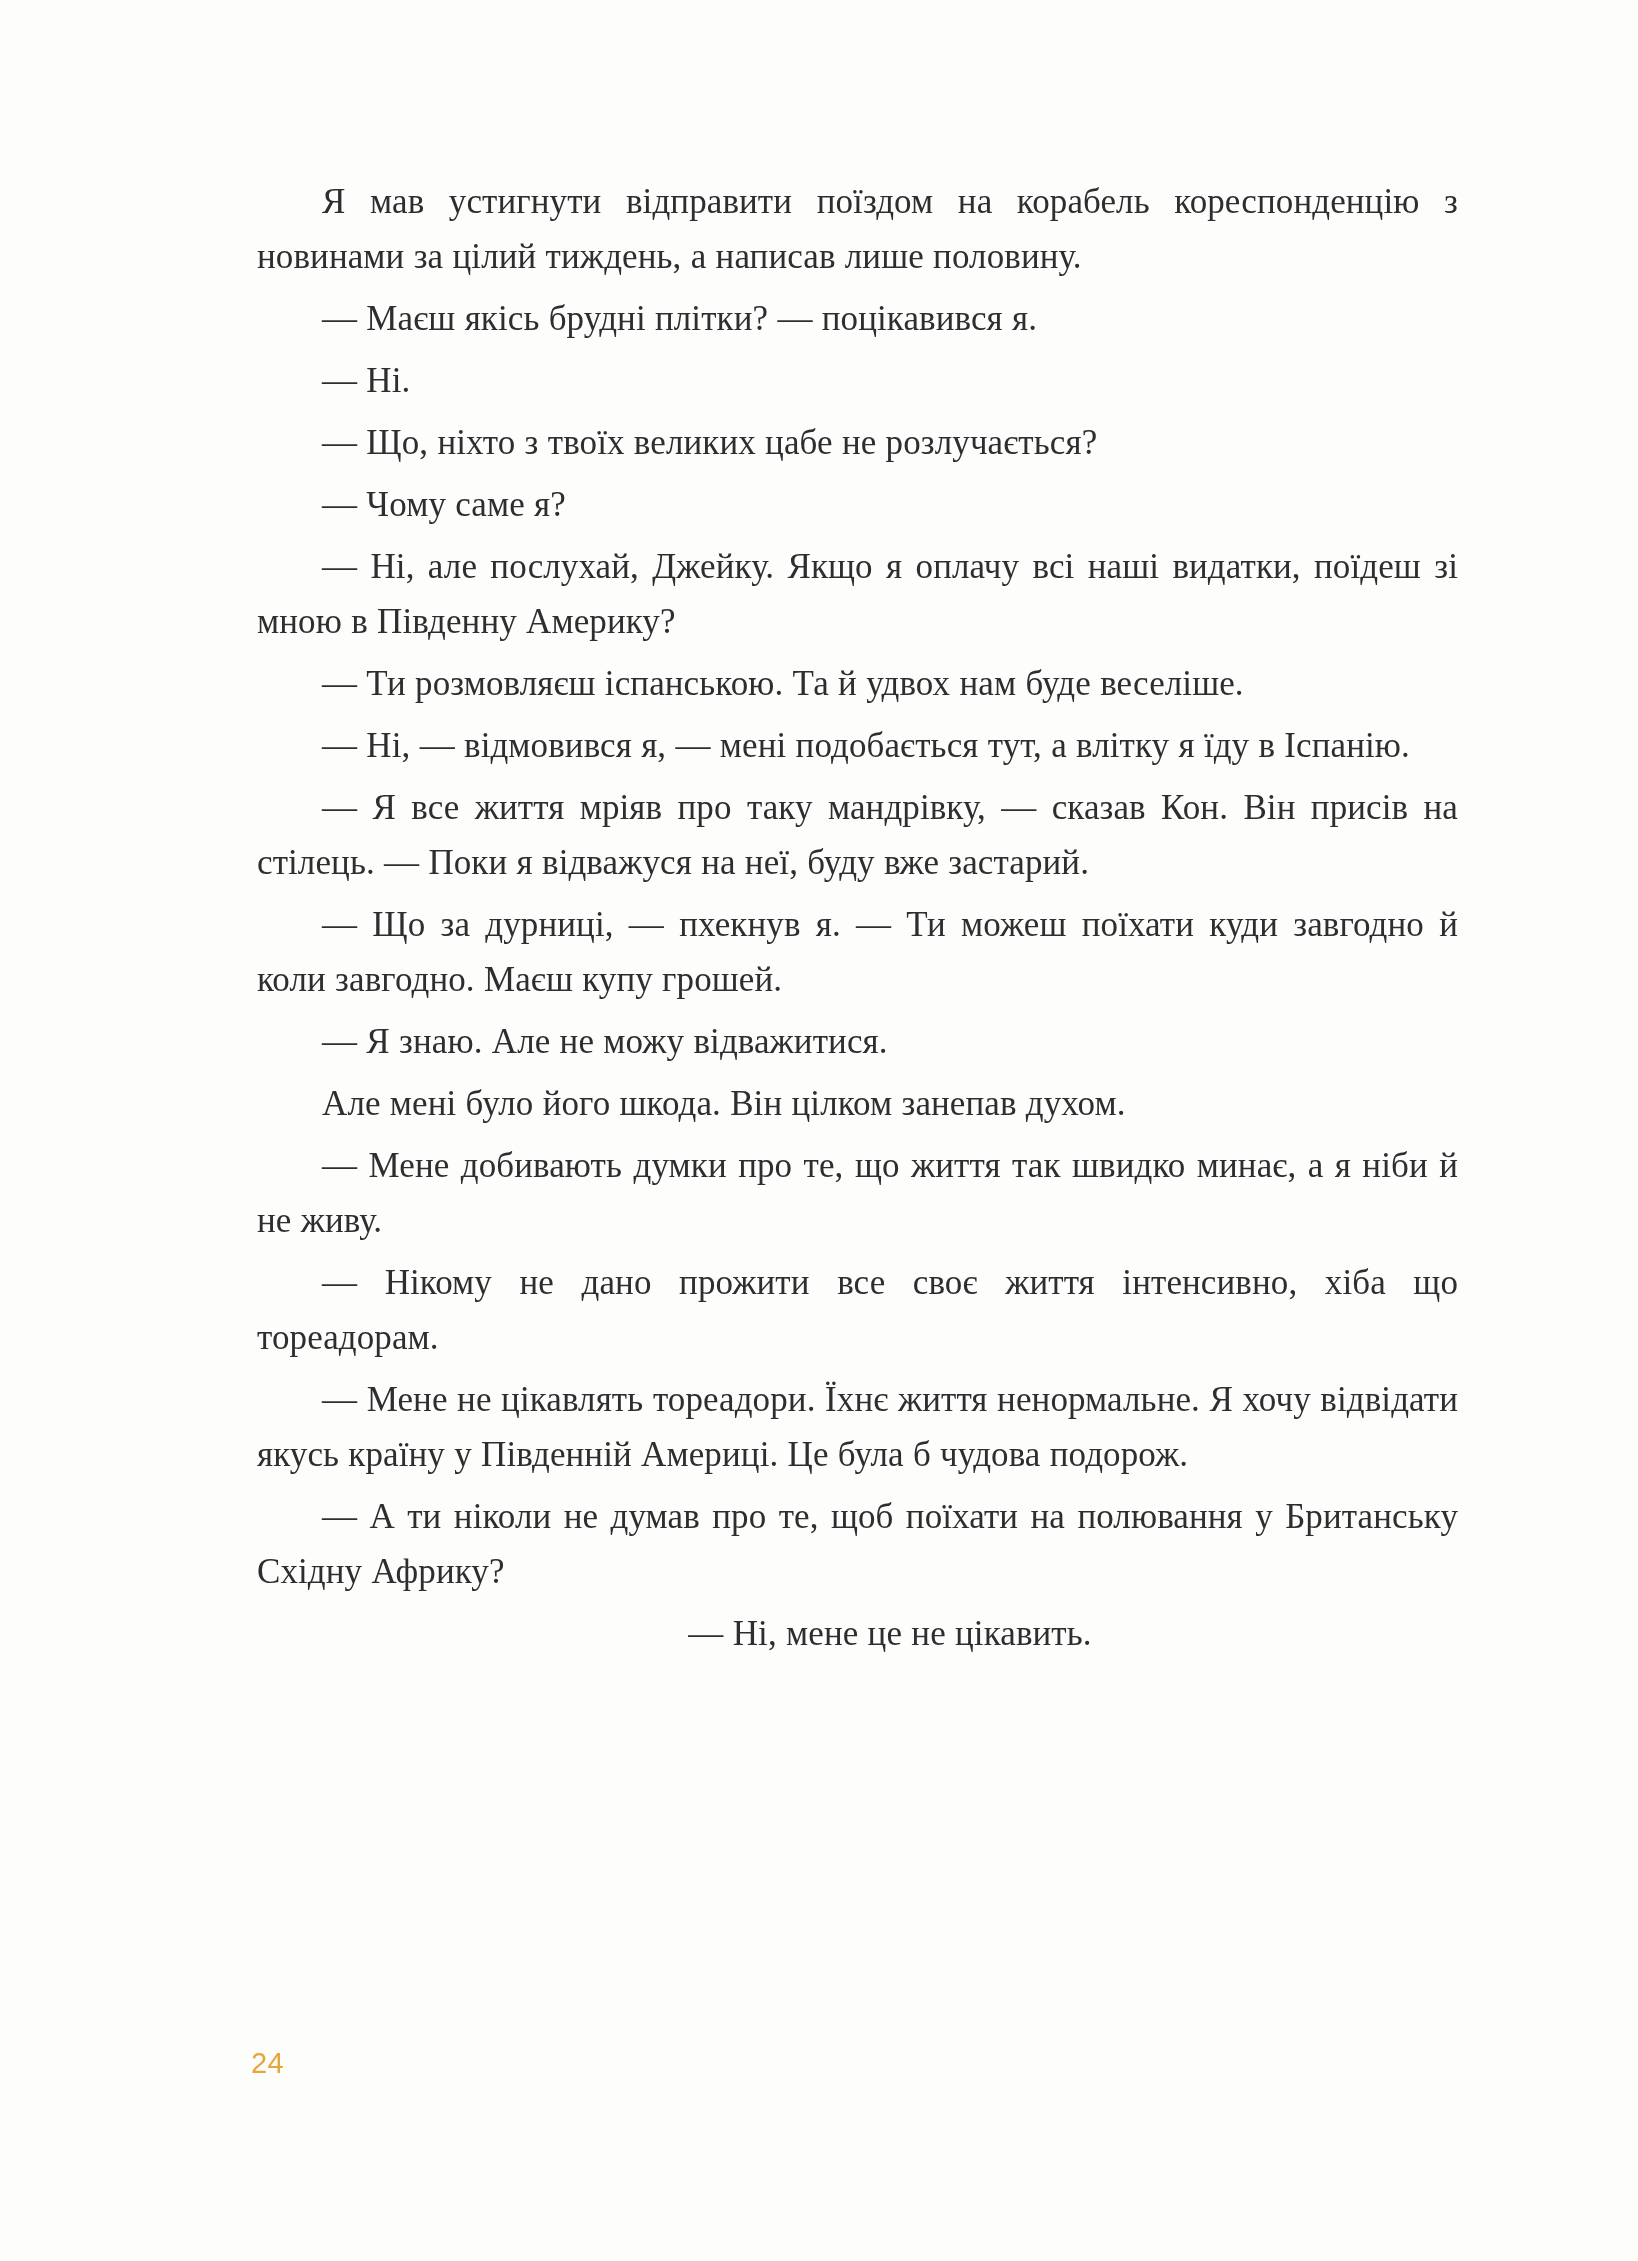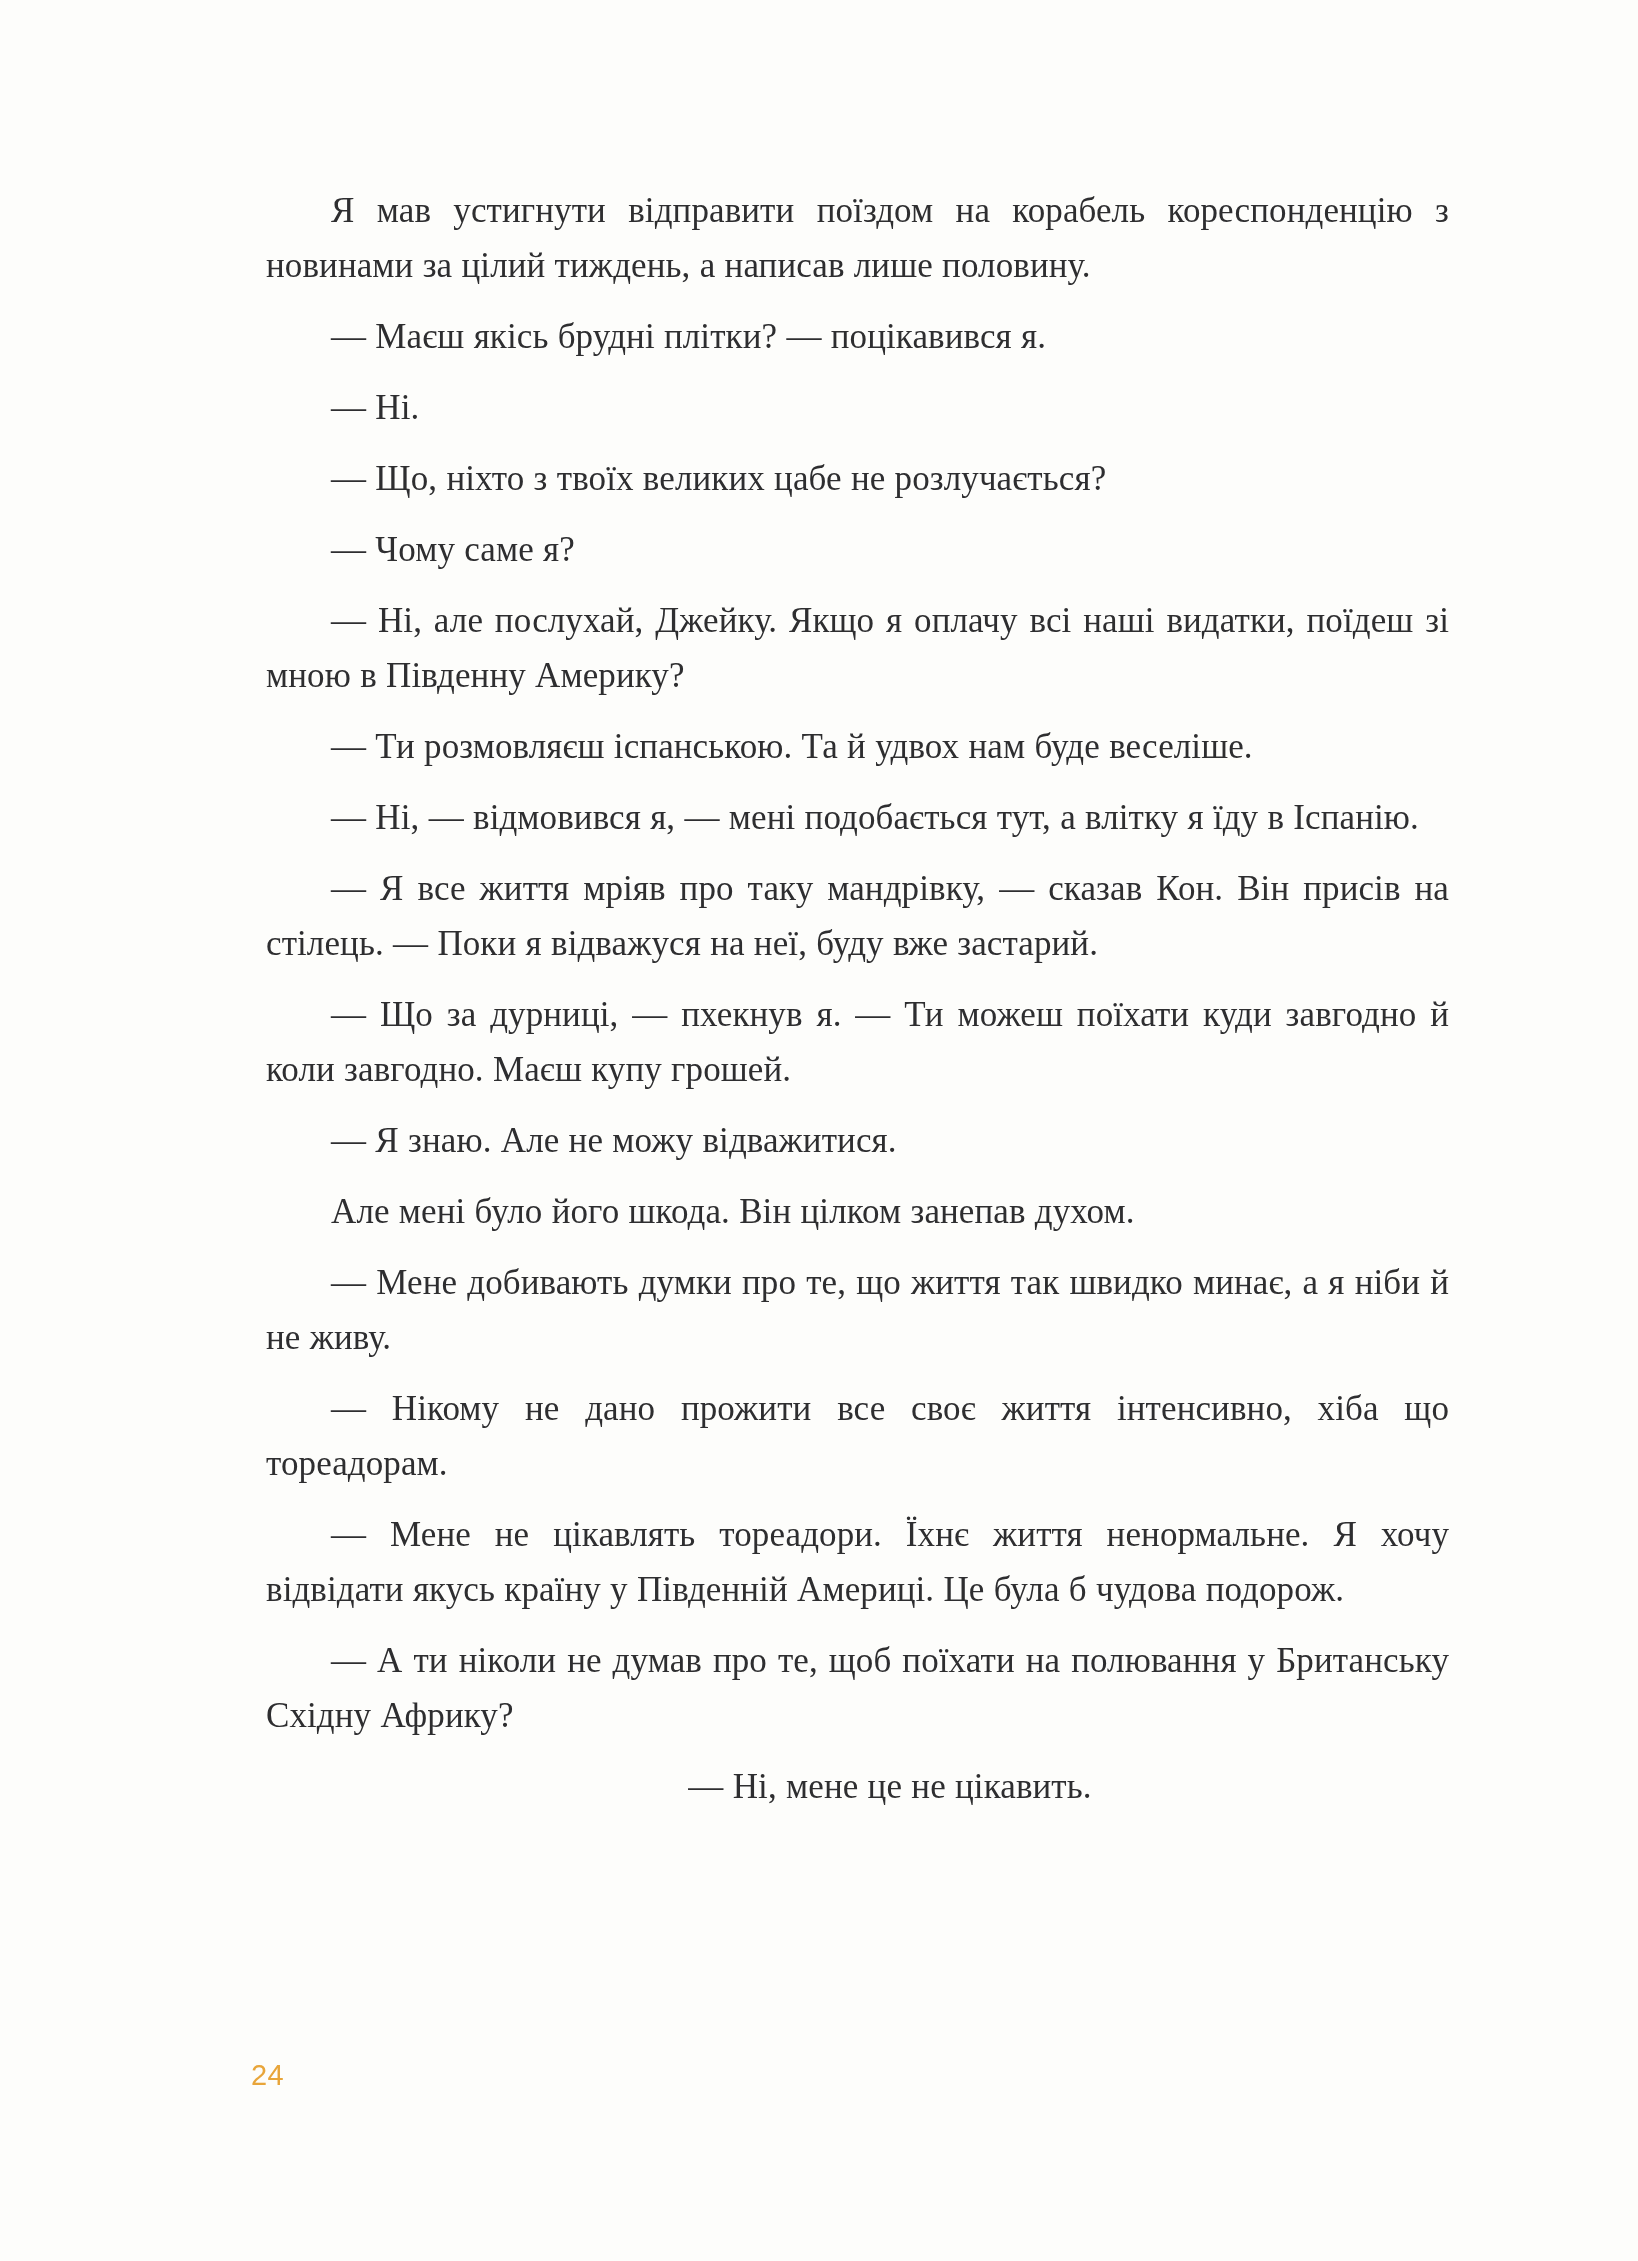--- a/index.html
+++ b/index.html
@@ -19,21 +19,21 @@
     inset: 0;
     background: #FDFDFB;
   }
   .text-column {
     position: absolute;
     left: 250px;
     top: 167px;
     width: 1215px;
   }
   p.para {
-    margin: 16px;
+    margin: 7px;
     text-align: justify;
     text-justify: inter-word;
     text-indent: 65px;
     font-size: 35px;
     line-height: 55px;
     color: #2e2e30;
     letter-spacing: 0.1px;
     word-spacing: 0.4px;
     -webkit-font-smoothing: antialiased;
   }
@@ -44,21 +44,20 @@
   .folio {
     position: absolute;
     left: 251px;
     top: 2046px;
     font-family: "Liberation Sans", "DejaVu Sans", sans-serif;
     font-size: 29px;
     line-height: 34px;
     font-weight: 400;
     color: #E8A53A;
     letter-spacing: 0.4px;
-    margin-top: 12px;
   }
 </style>
 </head>
 <body>
 
 <div class="page">
 
   <div class="text-column">
     <p class="para">Я мав устигнути відправити поїздом на корабель кореспонденцію з новинами за цілий тиждень, а написав лише половину.</p>
     <p class="para">— Маєш якісь брудні плітки? — поцікавився я.</p>

